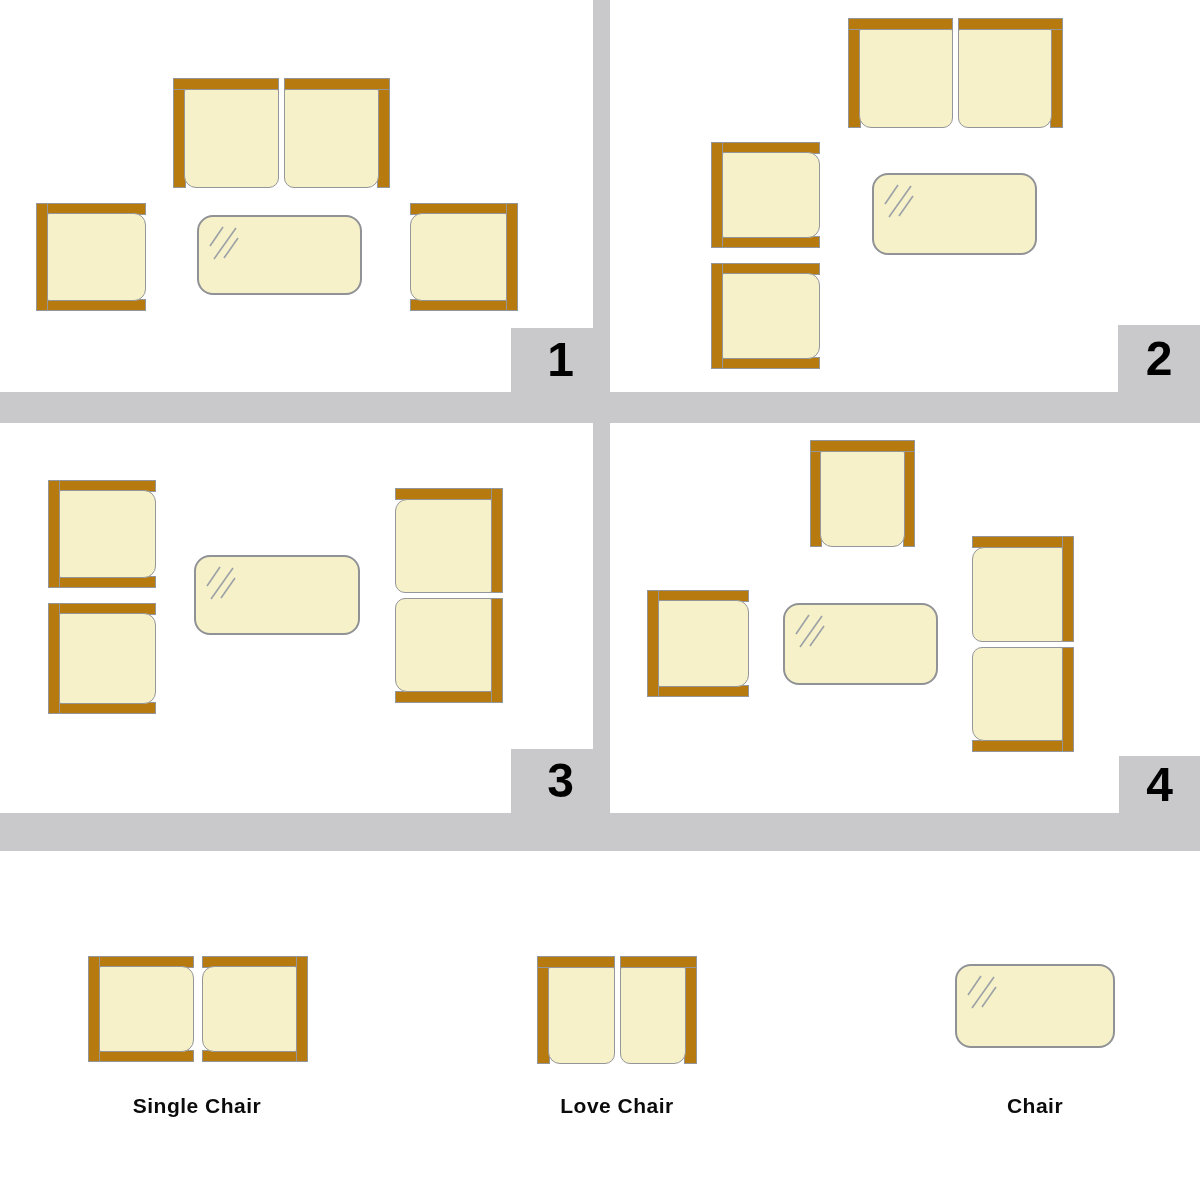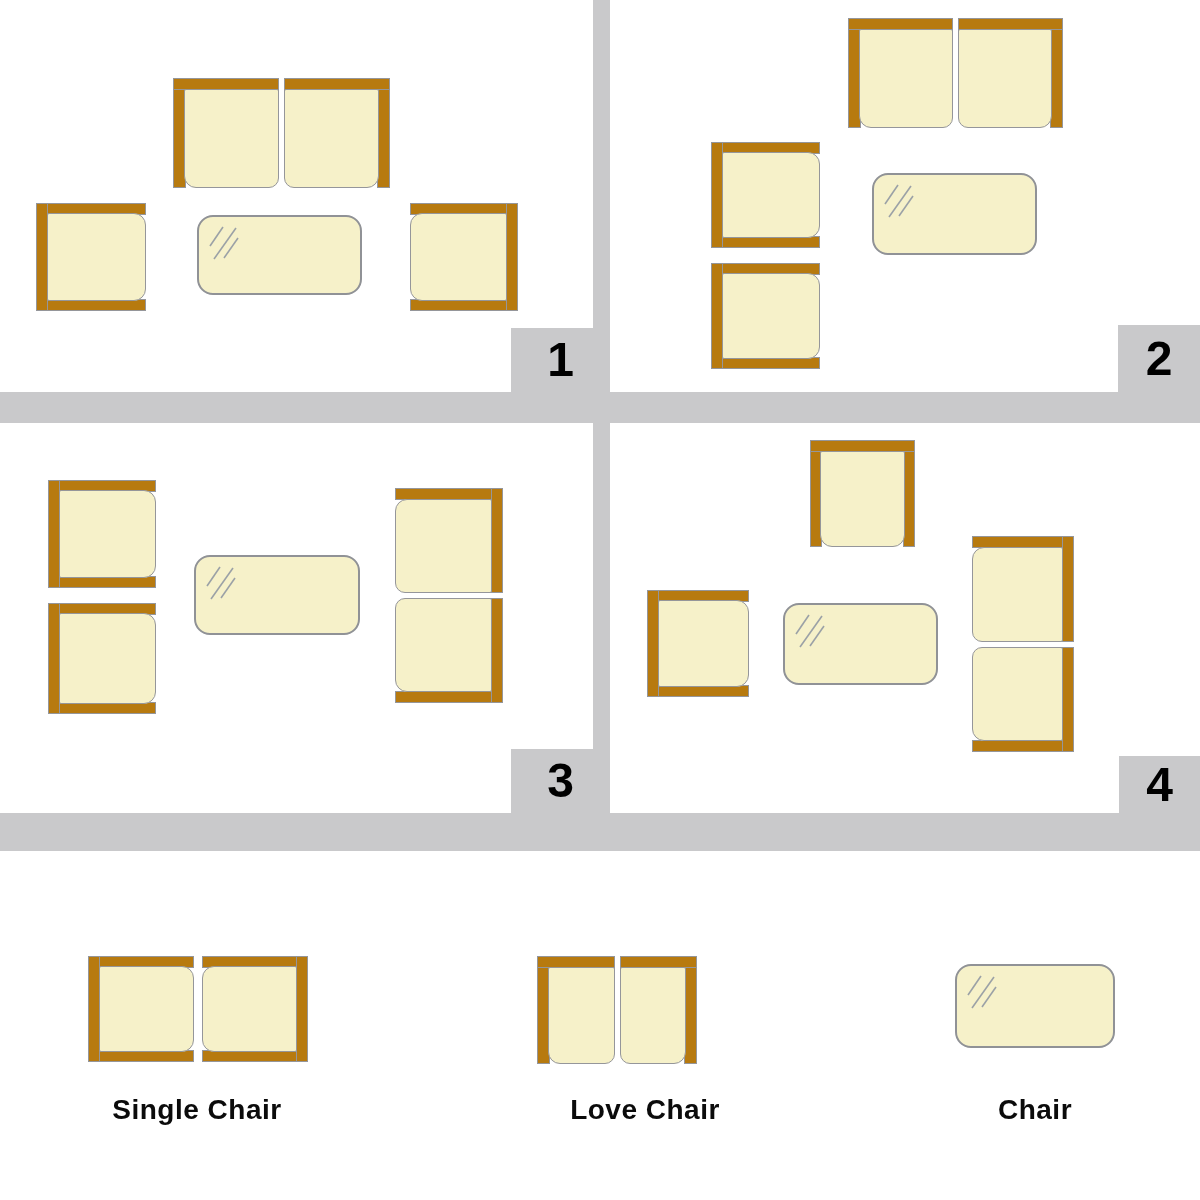--- a/index.html
+++ b/index.html
@@ -58,24 +58,24 @@
 
   .table-piece{
     background:var(--cushion);border:2px solid var(--table-border);
     border-radius:16px;box-sizing:border-box;
   }
   .table-piece svg{position:absolute;left:9px;top:7px;}
 
   
   .legend-label{
     position:absolute;top:1094px;transform:translateX(-50%);
-    font-weight:700;font-size:28px;letter-spacing:.5px;color:#0b0b0b;white-space:nowrap;
+    font-weight:700;font-size:21px;letter-spacing:.5px;color:#0b0b0b;white-space:nowrap;
   }
   #legend-label-1{left:197px;}
-  #legend-label-2{left:617px;margin-left:28px;}
+  #legend-label-2{left:617px;}
   #legend-label-3{left:1035px;}
 </style>
 </head>
 <body>
 
 <div id="canvas" style="--frame: #b77a0f; --cushion: #f6f1c9; --outline: #95969a; --table-border: #909296; --grid: #c9c9cb;">
 
   <div class="gridbar" id="vbar"></div>
   <div class="gridbar" id="hbar-mid"></div>
   <div class="gridbar" id="hbar-bottom"></div>

